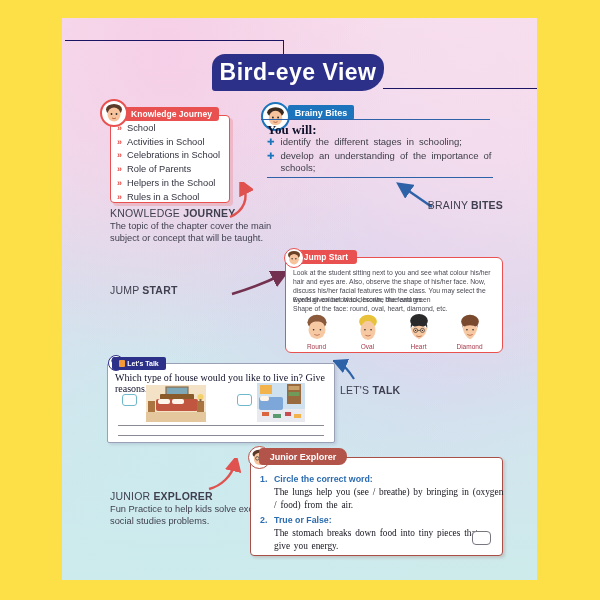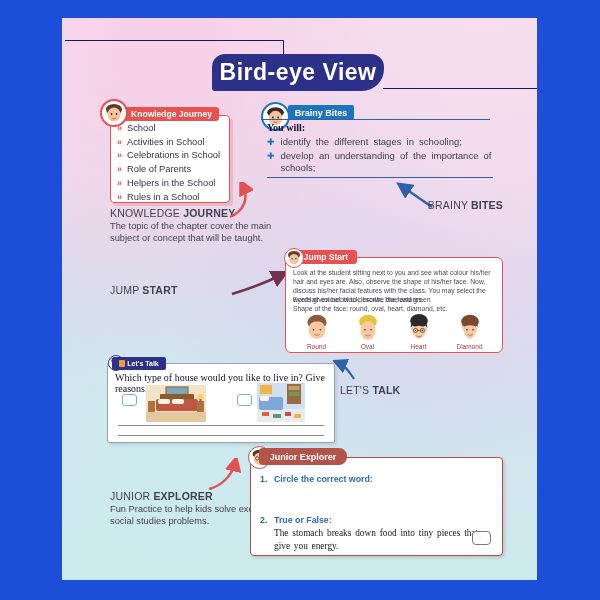--- a/index.html
+++ b/index.html
@@ -1,16 +1,16 @@
 <!DOCTYPE html>
 <html><head>
 <meta charset="utf-8">
 <style>
   html,body{margin:0;padding:0;background:#ffffff;}
-  #canvas{position:relative;width:600px;height:600px;background:#1d4ed8;overflow:hidden;
+  #canvas{position:relative;width:600px;height:600px;background:#fde047;overflow:hidden;
           font-family:"Liberation Sans",sans-serif;}
   #page{position:absolute;left:62px;top:18px;width:475px;height:562px;
     background:
       radial-gradient(ellipse at 22% 6%, rgba(246,205,230,.85), transparent 42%),
       radial-gradient(ellipse at 85% 12%, rgba(248,222,238,.8), transparent 45%),
       radial-gradient(ellipse at 70% 42%, rgba(216,206,238,.6), transparent 52%),
       radial-gradient(ellipse at 25% 78%, rgba(203,235,238,.85), transparent 55%),
       linear-gradient(180deg,#f6ddec 0%,#eedcec 28%,#ded9ec 48%,#d3e4ee 72%,#cdebeb 100%);}
   .abs{position:absolute;}
   .hline{border-top:1.6px solid #1b1464;height:0;}
@@ -35,21 +35,21 @@
   .label-block .hd{font-size:10.5px;letter-spacing:.2px;}
   .label-block .hd .b{font-weight:800;}
   .label-block .ds{font-size:9.3px;line-height:11.8px;margin-top:2px;}
   #kj-label{left:48px;top:189px;width:172px;}
 
   
   #bb-avatar{left:199px;top:84px;width:25px;height:25px;border:2px solid #1c75bc;}
   #bb-badge{left:226px;top:87px;width:66px;height:15px;background:#1c75bc;border-radius:2px;font-size:9px;}
   #bb-topline{left:199px;top:101px;width:229px;border-top:1.6px solid #2d62a8;}
   #bb-youwill{left:205px;top:104px;font-family:"Liberation Serif",serif;font-weight:bold;
-    font-size:10px;color:#10102a;}
+    font-size:13px;color:#10102a;}
   .bb-obj{left:205px;width:240px;font-size:9.5px;color:#3c3c46;line-height:12px;word-spacing:2.5px;
     display:flex;}
   .bb-obj .blt{color:#1c75bc;margin-right:6px;font-size:9px;}
   #bb-botline{left:205px;top:159px;width:226px;border-top:1.6px solid #2d62a8;}
   #bb-label{left:245px;top:181px;width:196px;text-align:right;}
 
   
   #js-label{left:48px;top:266px;width:175px;}
   #js-box{left:223px;top:239px;width:216px;height:94px;border:1.5px solid #e8514f;border-radius:6px;}
   #js-badge{left:233px;top:232px;width:62px;height:14px;background:#e8514f;border-radius:3px;font-size:8.5px;}
@@ -341,20 +341,21 @@
       <circle cx="14.5" cy="13" r="2" fill="none" stroke="#333" stroke-width=".8"></circle>
       <path d="M11.5 13 L12.5 13" stroke="#333" stroke-width=".8"></path>
     </svg>
     <div class="abs badge" id="je-badge">
       <span>Junior Explorer</span>
     </div>
     <div class="je-q" style="left:198px;top:456px;">
       <span class="num">1.</span>
       <span>Circle the correct word:</span>
     </div>
+    <div class="je-body" style="left:212px;top:468px;">The lungs help you (see / breathe) by bringing in (oxygen / food) from the air.</div>
     <div class="je-q" style="left:198px;top:497px;">
       <span class="num">2.</span>
       <span>True or False:</span>
     </div>
     <div class="je-body" style="left:212px;top:509px;width:220px;">The stomach breaks down food into tiny pieces that give you energy.</div>
     <div class="abs" id="je-cb"></div>
 
   </div>
 </div>
 

